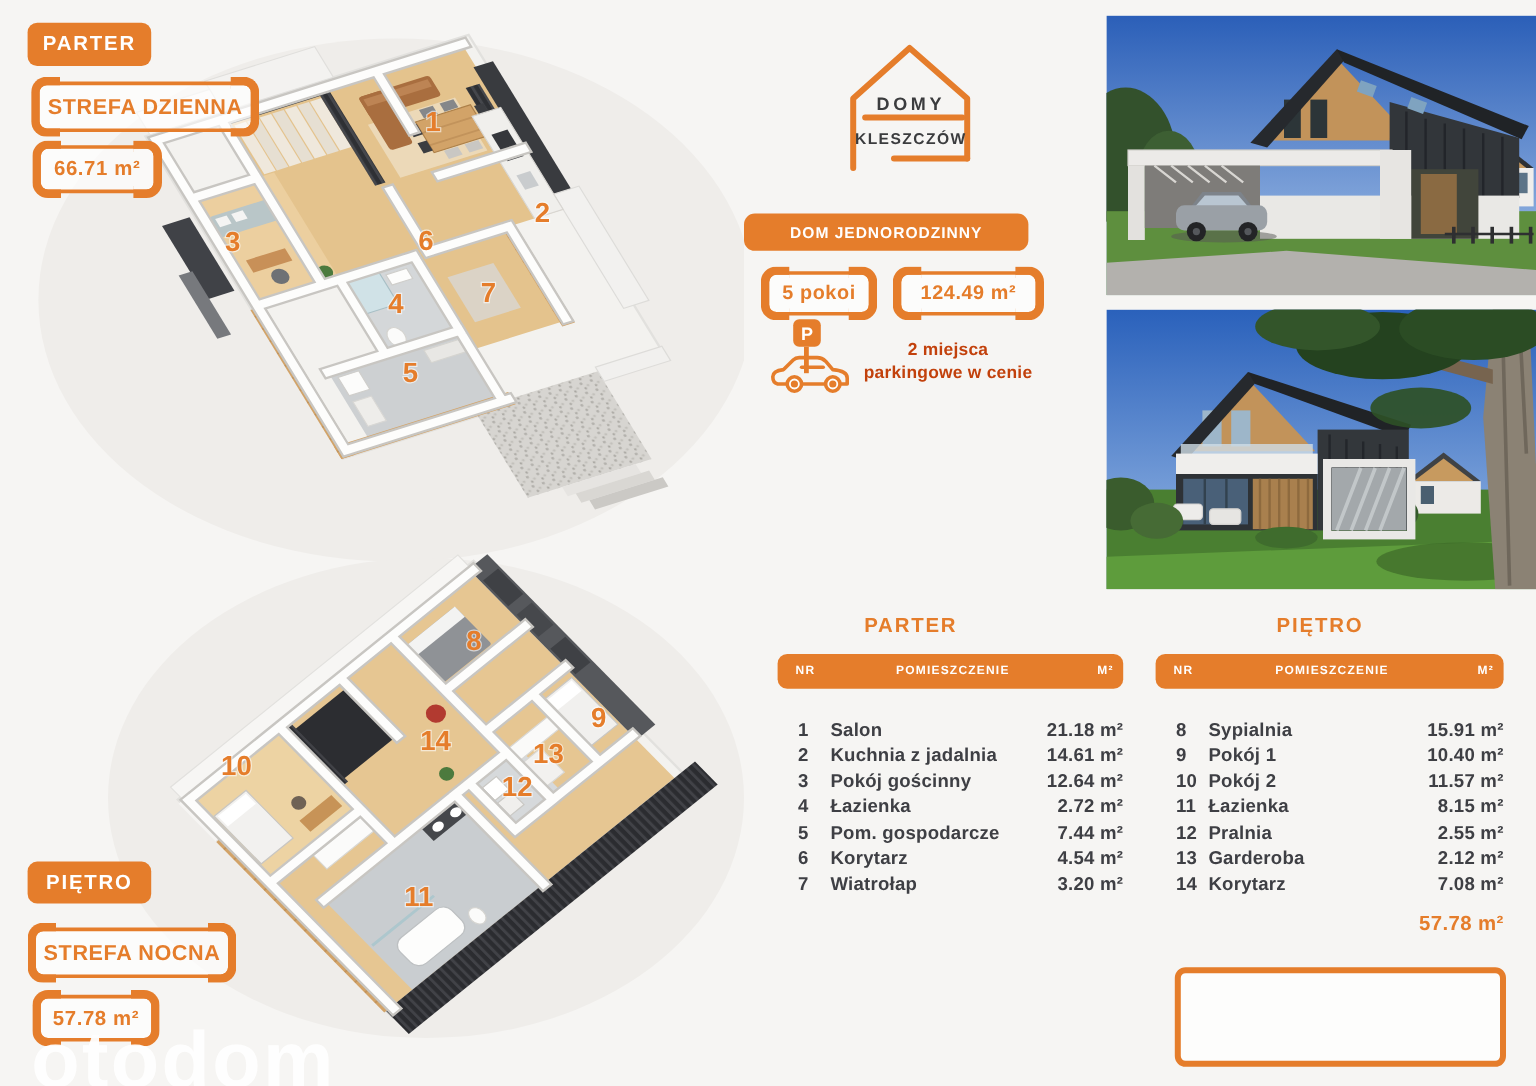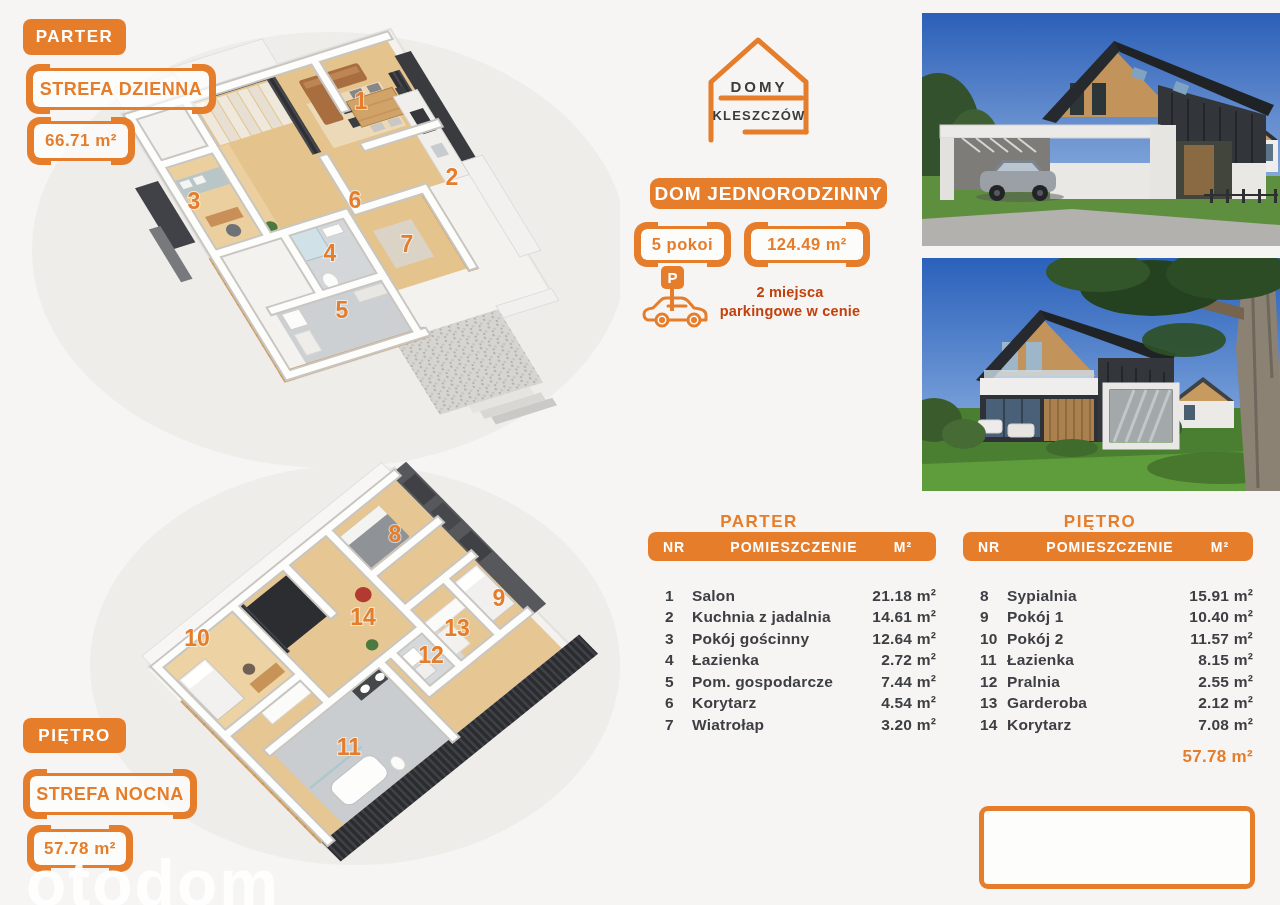--- a/index.html
+++ b/index.html
@@ -30,27 +30,27 @@
   .plannum{font:bold 23px "Liberation Sans",sans-serif;fill:#e57d2b;
     paint-order:stroke;stroke:#ffffff;stroke-width:2px;stroke-opacity:.6;text-anchor:middle;}
   .logotxt1{font:bold 15px "Liberation Sans",sans-serif;fill:#3b3c3e;letter-spacing:3px;text-anchor:middle;}
   .logotxt2{font:bold 13px "Liberation Sans",sans-serif;fill:#3b3c3e;letter-spacing:1.2px;text-anchor:middle;}
   .psign{font:bold 15px "Liberation Sans",sans-serif;fill:#fff;text-anchor:middle;}
 
   
   .tbl{position:absolute;top:512px;}
   .tbl-title{color:#e57d2b;font-size:17px;letter-spacing:1.5px;text-align:center;height:20px;}
   .tbl-head{
-    height:29px;background:#e57d2b;border-radius:8px;color:#fff;
+    margin-top:13px;height:29px;background:#e57d2b;border-radius:8px;color:#fff;
     display:grid;grid-template-columns:50px 1fr 46px;align-items:center;
-    font-size:14px;letter-spacing:1px;
+    font-size:10px;letter-spacing:1px;
   }
   .th-nr{padding-left:15px;}
   .th-name{text-align:center;}
-  .th-m2{text-align:center;padding-right:20px;}
+  .th-m2{text-align:right;padding-right:8px;}
   .tbl-rows{margin-top:24px;font-size:15.5px;color:#3e3f44;letter-spacing:.2px;}
   .tr{display:grid;grid-template-columns:44px 1fr 90px;height:21.5px;align-items:center;}
   .td-nr{padding-left:17px;}
   .td-val{text-align:right;}
   .tbl-total{margin-top:11px;text-align:right;color:#e57d2b;font-size:17px;letter-spacing:.3px;}
 
   .parking-text{position:absolute;left:702px;top:283px;width:176px;text-align:center;
     font-size:14.5px;line-height:19px;color:#c2410c;letter-spacing:.2px;}
 
   .price-box{position:absolute;left:979px;top:806px;width:266px;height:73px;
@@ -269,21 +269,21 @@
   <svg class="abs" style="left:697px;top:30px" width="118" height="114" viewBox="0 0 118 114">
     <g fill="none" stroke="#e57d2b" stroke-width="5" stroke-linejoin="round" stroke-linecap="round">
       <path d="M14,110 L14,52 L61,10 L109,52 L109,102"></path>
       <path d="M24,68 L105,68"></path>
       <path d="M48,102 L109,102"></path>
     </g>
     <text class="logotxt1" x="62" y="62">DOMY</text>
     <text class="logotxt2" x="62" y="90">KLESZCZÓW</text>
   </svg>
 
-  <div class="badge-fill" style="left:650px;top:178px;width:237px;height:31px;font-size:19px;letter-spacing:.8px;border-radius:9px">
+  <div class="badge-fill" style="left:620px;top:178px;width:237px;height:31px;font-size:13px;letter-spacing:.8px;border-radius:9px">
     <span>DOM JEDNORODZINNY</span>
   </div>
   <div class="badge-out" style="left:638px;top:226px;width:83px;height:31px;font-size:16.5px">
     <span>5 pokoi</span>
   </div>
   <div class="badge-out" style="left:748px;top:226px;width:112px;height:31px;font-size:16.5px">
     <span>124.49 m²</span>
   </div>
 
   <svg class="abs" style="left:640px;top:264px" width="80" height="66" viewBox="0 0 80 66">

